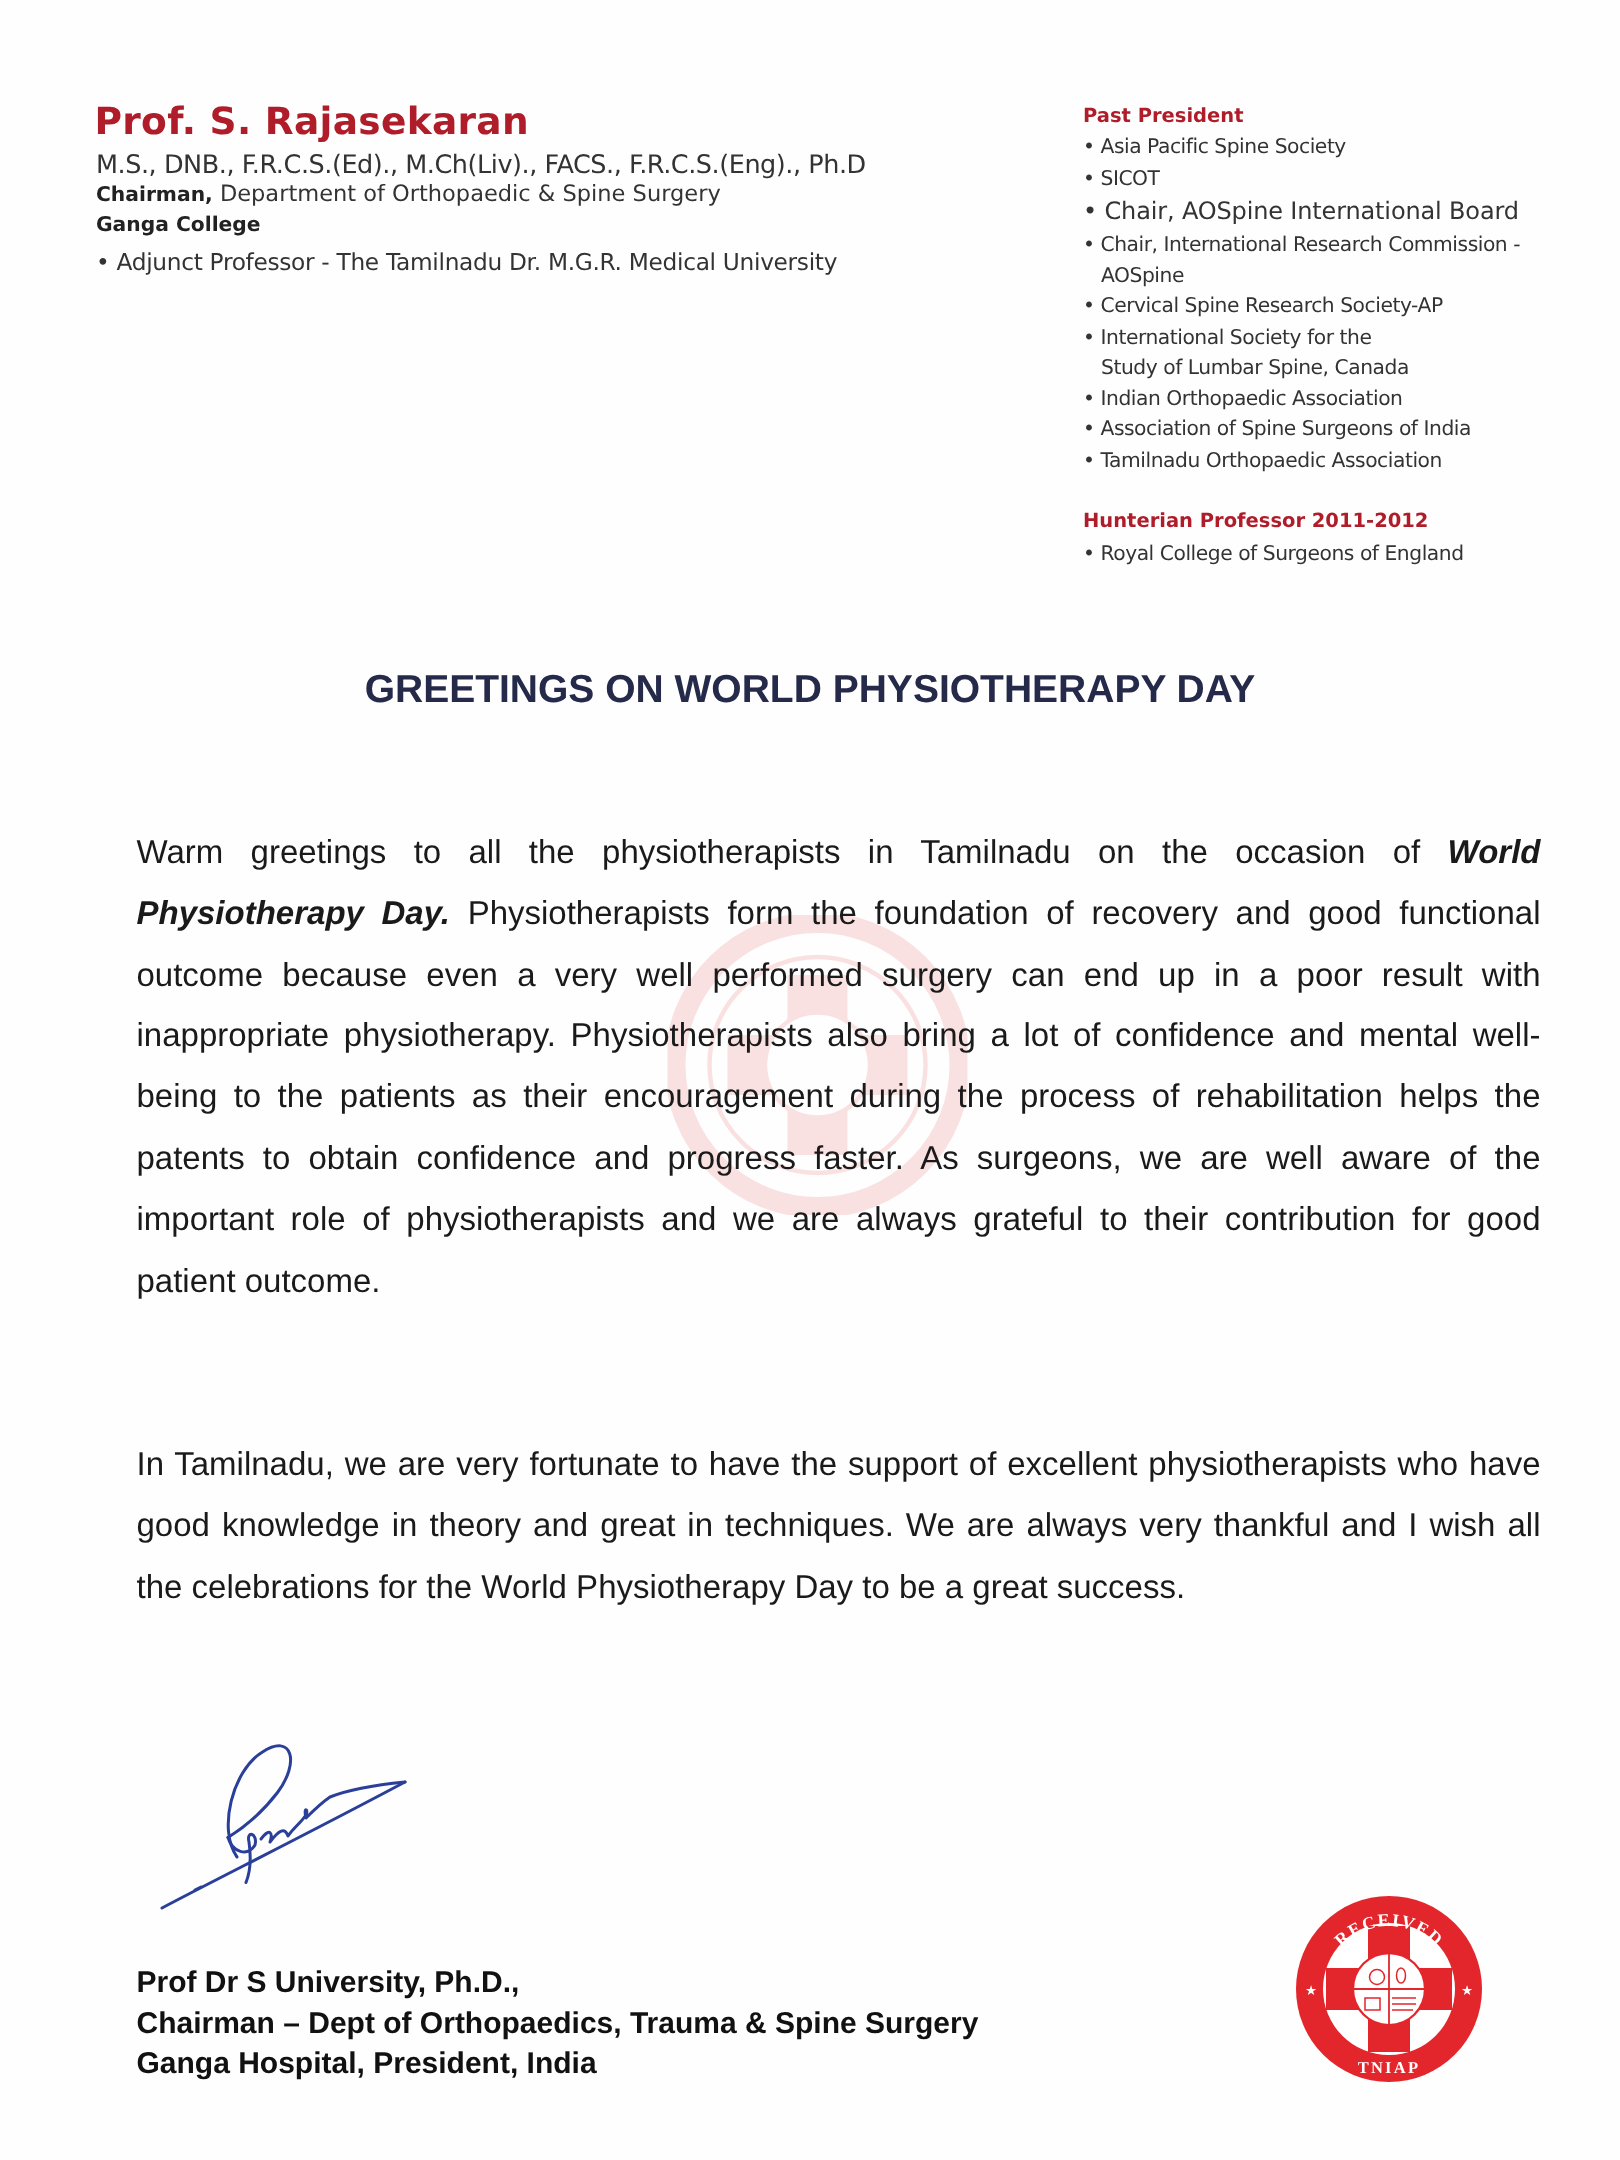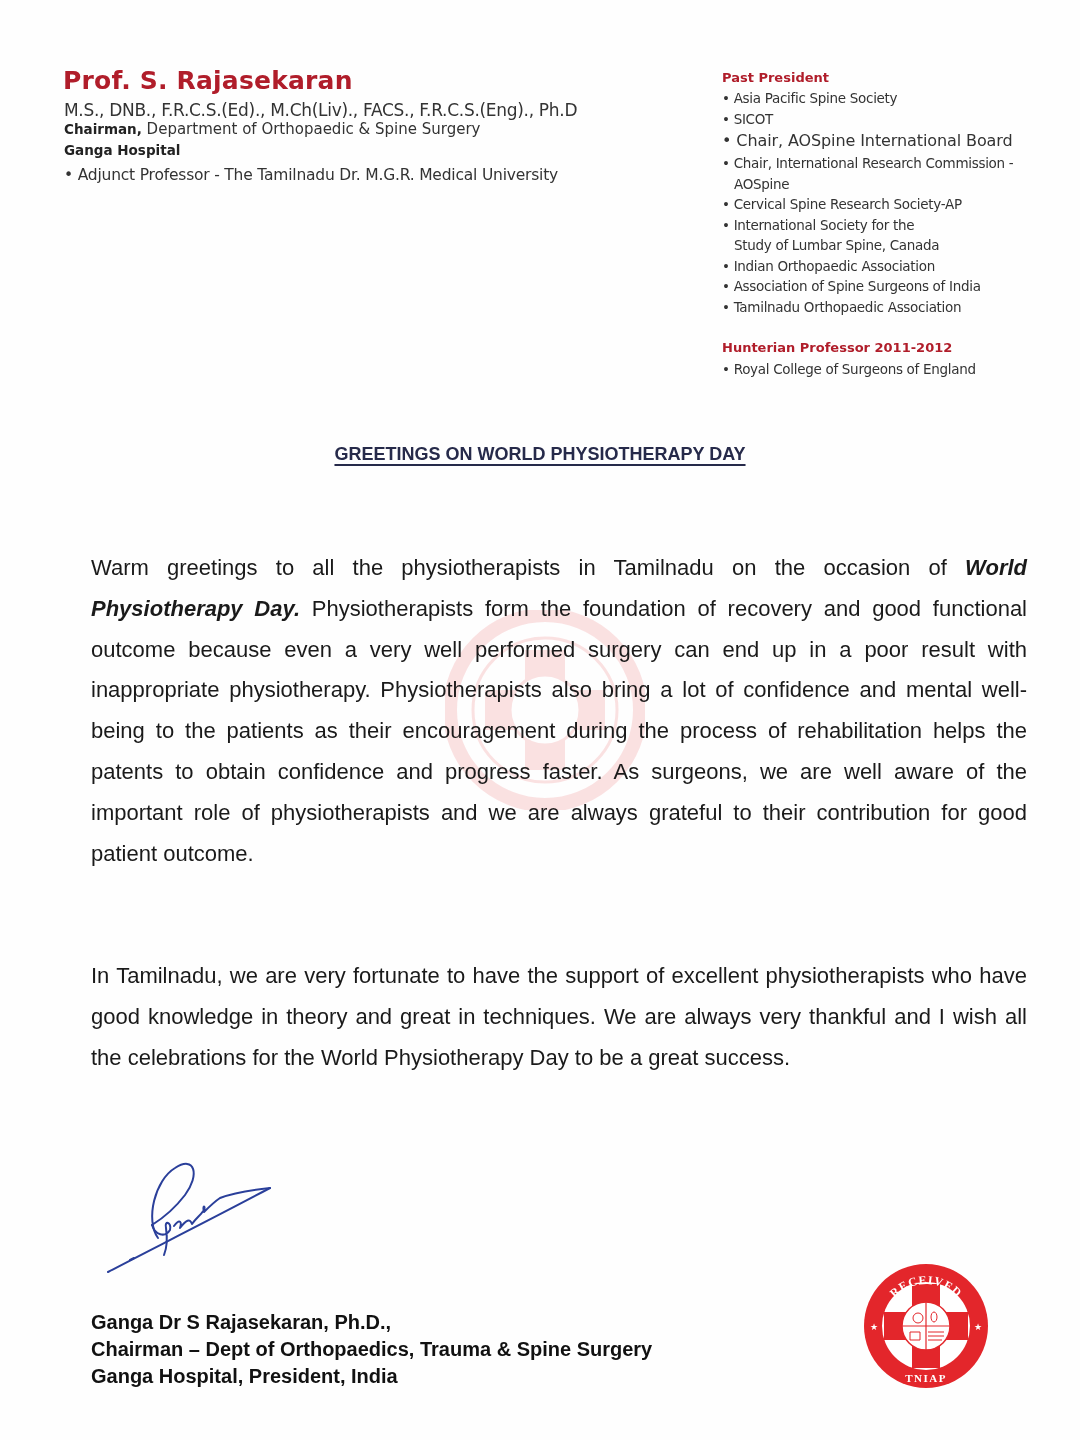--- a/index.html
+++ b/index.html
@@ -17,21 +17,21 @@
 
   
   .rh { left:722px; font-family:"DejaVu Sans", sans-serif; color:#333; white-space:nowrap; }
   .rh-head { font-weight:bold; font-size:13px; color:#b01d2a; }
   .rh-item { font-size:13.5px; letter-spacing:-0.3px; }
   .rh-item.big { font-size:16px; letter-spacing:-0.1px; }
   .rh-indent { left:734px;text-align:center; }
 
   
   .title { left:0; width:1080px; top:444px; text-align:center; }
-  .title span { font-family:"Liberation Sans", sans-serif; font-weight:bold; font-size:18px; color:#262a4a; text-decoration:underline; text-underline-offset:4px; text-decoration-thickness:2px; }
+  .title span { font-family:"Liberation Sans", sans-serif; font-weight:bold; font-size:26px; color:#262a4a; text-underline-offset:4px; text-decoration-thickness:2px; }
 
   
   .para { left:91px; width:936px; font-family:"Liberation Sans", sans-serif; font-size:22px; line-height:40.8px; text-align:justify; color:#1a1a1a; }
   .para b { font-style:italic; font-weight:bold; }
   .p1 { top:548px; }
   .p2 { top:956px; }
 
   
   .watermark { left:445px; top:610px; width:200px; height:200px; opacity:0.13; }
 
@@ -43,21 +43,21 @@
 
   
   .stamp { left:862px; top:1262px; width:128px; height:128px; }
 </style>
 </head>
 <body>
 
 <div class="abs lh-name">Prof. S. Rajasekaran</div>
 <div class="abs lh-line lh-quals">M.S., DNB., F.R.C.S.(Ed)., M.Ch(Liv)., FACS., F.R.C.S.(Eng)., Ph.D</div>
 <div class="abs lh-line lh-chair"><b>Chairman,</b><span> Department of Orthopaedic &amp; Spine Surgery</span></div>
-<div class="abs lh-line lh-hosp">Ganga Hospital</div>
+<div class="abs lh-line lh-hosp">Ganga College</div>
 <div class="abs lh-line lh-adj">• Adjunct Professor - The Tamilnadu Dr. M.G.R. Medical University</div>
 
 <div class="abs rh rh-head" style="top:70px">Past President</div>
 <div class="abs rh rh-item" style="top:90px">• Asia Pacific Spine Society</div>
 <div class="abs rh rh-item" style="top:111px">• SICOT</div>
 <div class="abs rh rh-item big" style="top:131px">• Chair, AOSpine International Board</div>
 <div class="abs rh rh-item" style="top:155px">• Chair, International Research Commission -</div>
 <div class="abs rh rh-item rh-indent" style="top:176px">AOSpine</div>
 <div class="abs rh rh-item" style="top:196px">• Cervical Spine Research Society-AP</div>
 <div class="abs rh rh-item" style="top:217px">• International Society for the</div>
@@ -85,21 +85,21 @@
 <svg class="abs signature" viewBox="0 0 200 130">
   <g fill="none" stroke="#2a3f9a" stroke-width="2" stroke-linecap="round" stroke-linejoin="round">
     <path d="M8 122 C40 105 110 70 170 38"></path>
     <path d="M58 88 C45 70 55 30 75 18 C95 5 100 25 85 45 C72 62 60 70 52 75"></path>
     <path d="M52 75 C55 85 65 88 70 80 C72 72 64 70 66 78 C68 92 66 100 64 105"></path>
     <path d="M74 76 C80 68 82 72 80 78 C86 70 90 68 92 74 C96 68 100 66 104 60 C106 56 102 54 104 62 C108 58 114 52 120 48 C130 44 150 40 170 38"></path>
     <path d="M30 110 L34 108"></path>
   </g>
 </svg>
 
-<div class="abs signoff" style="top:1311px">Ganga Dr S Rajasekaran, Ph.D.,</div>
+<div class="abs signoff" style="top:1311px">Prof Dr S University, Ph.D.,</div>
 <div class="abs signoff" style="top:1338px">Chairman – Dept of Orthopaedics, Trauma &amp; Spine Surgery</div>
 <div class="abs signoff" style="top:1365px">Ganga Hospital, President, India</div>
 
 <svg class="abs stamp" viewBox="0 0 128 128">
   <defs>
     <path id="arcTop" d="M22 64 A42 42 0 0 1 106 64"></path>
     <path id="arcBot" d="M24 70 A40 40 0 0 0 104 70"></path>
   </defs>
   <circle cx="64" cy="64" r="62" fill="#e3262b"></circle>
   <circle cx="64" cy="64" r="44" fill="#fff"></circle>

